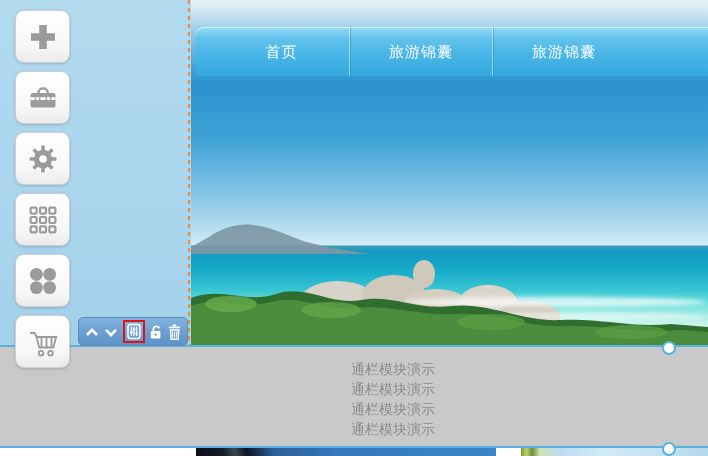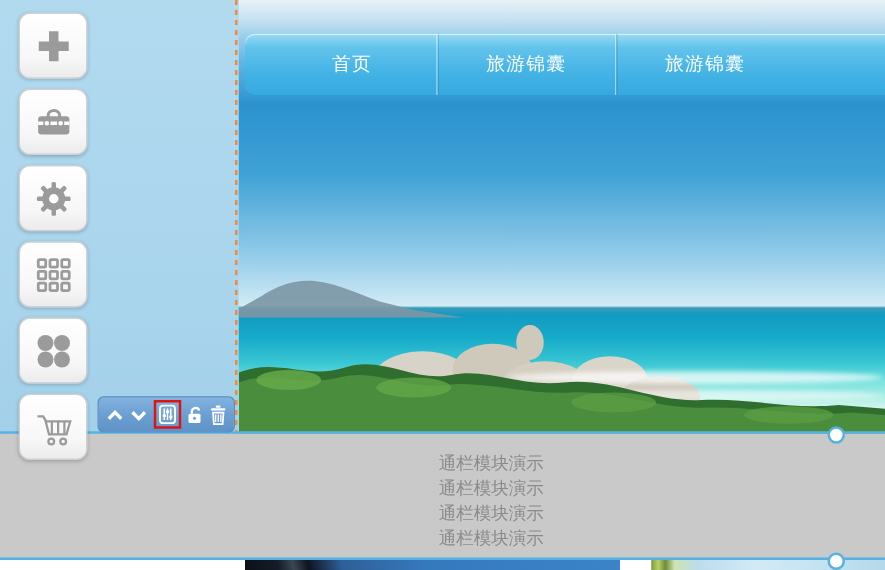--- a/index.html
+++ b/index.html
@@ -35,21 +35,21 @@
     box-shadow:inset 1px 0 0 rgba(15,105,165,.35);}
   .w1{width:135px;}.w2{width:142px;}.w3{width:143px;}.w4{width:142px;}
 
   
   .guide{position:absolute;left:188px;width:2px;
     background:repeating-linear-gradient(180deg,#ef8b3b 0 4px,rgba(0,0,0,0) 4px 8px);}
   .guide-top{top:0;height:345px;}
   .guide-bottom{top:448px;height:8px;}
 
   
-  .gray-module{position:absolute;left:0;top:347px;width:708px;height:99px;background:#c9c9c9;}
+  .gray-module{position:absolute;left:0;top:347px;width:708px;height:99px;background:#c9c9c9;font-family:Liberation Serif, serif;}
   .banner-lines{position:absolute;left:351px;top:13px;font-size:14px;line-height:20px;
     color:#8a8a8a;white-space:nowrap;}
   .sel-line{position:absolute;left:0;width:708px;height:2px;background:#57b2e2;z-index:6;}
   .sel-top{top:345px;}.sel-bottom{top:446px;}
   .handle{position:absolute;left:662px;width:10px;height:10px;border-radius:50%;
     background:#fff;border:2px solid #57b2e2;z-index:7;cursor:ns-resize;}
   .h-top{top:341px;}.h-bottom{top:442px;}
 
   
   .bottom-strip{position:absolute;left:0;top:448px;width:708px;height:8px;background:#fff;}

